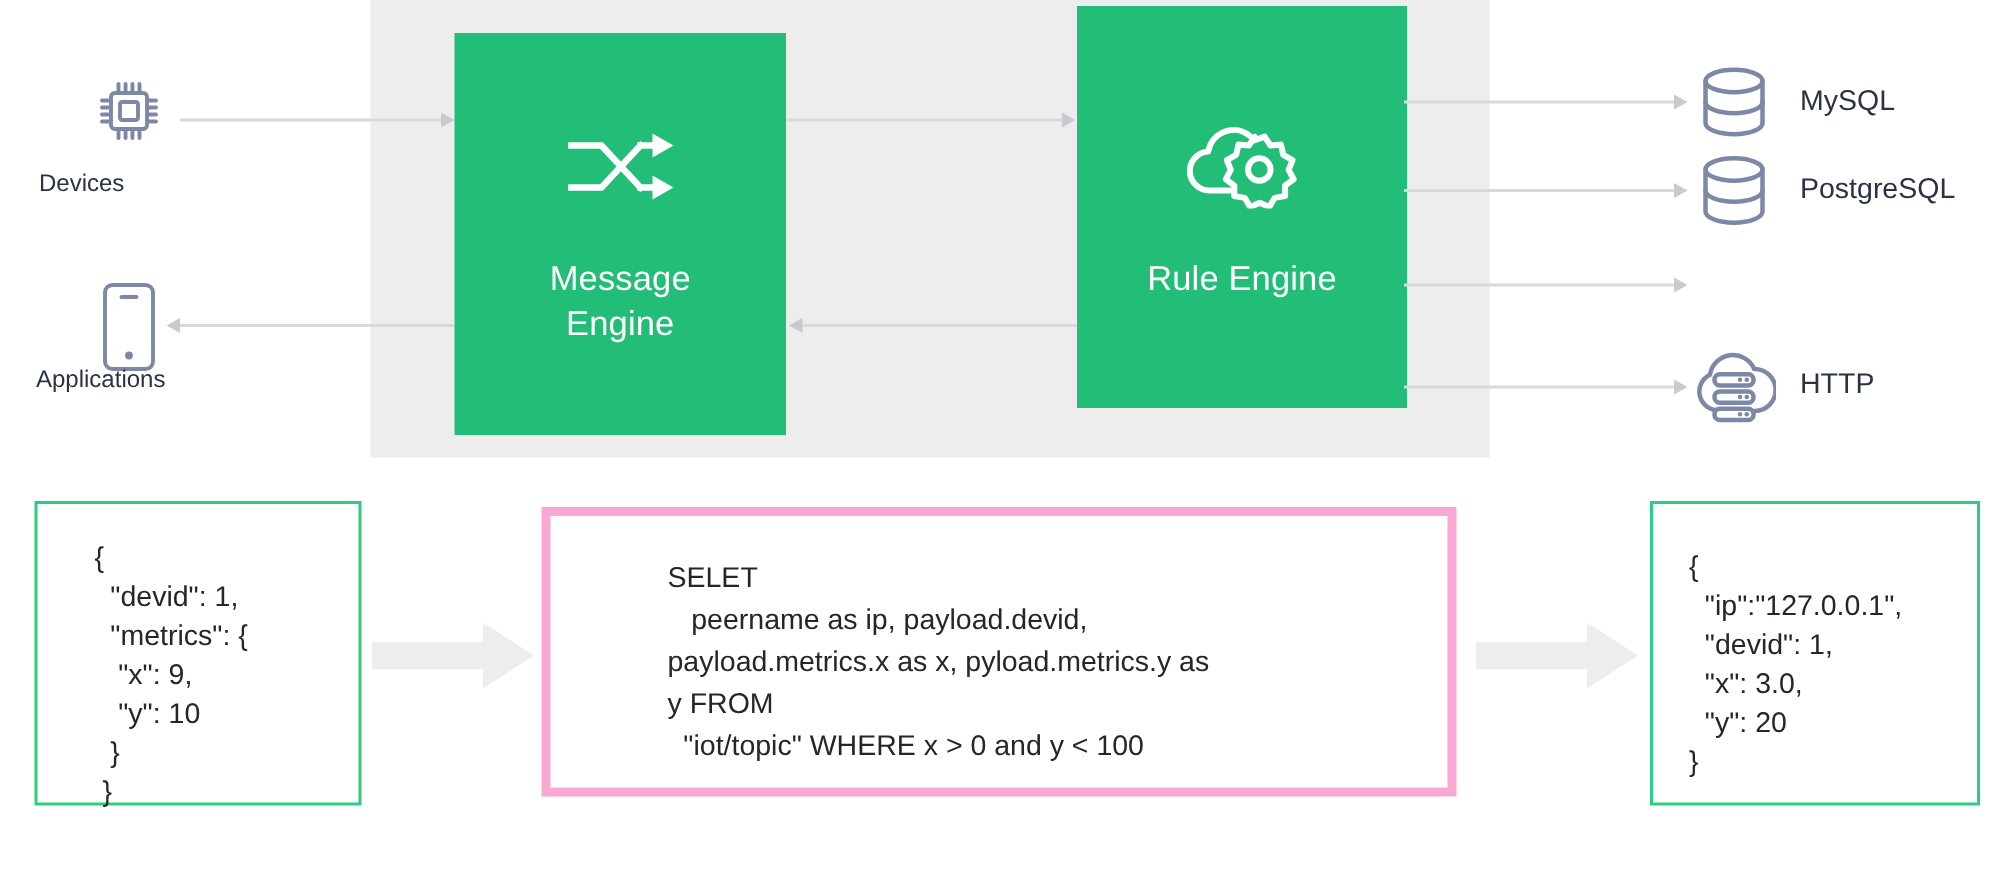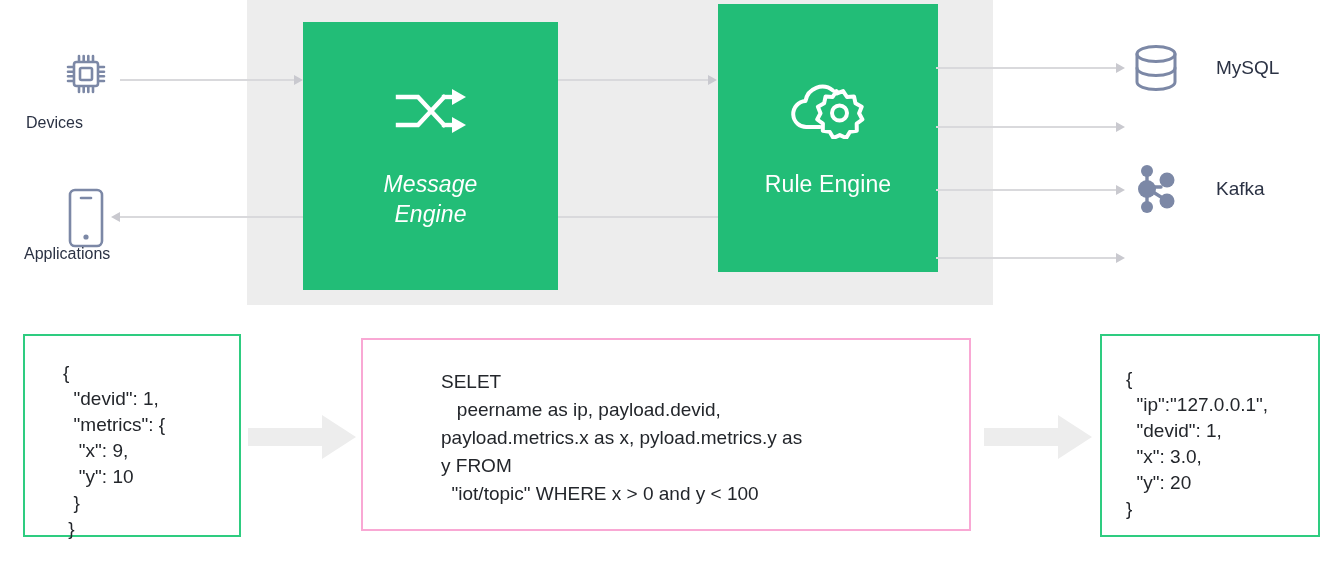--- a/index.html
+++ b/index.html
@@ -20,36 +20,36 @@
   
   .green-box{
     position:absolute;background:#22bd77;
     display:flex;flex-direction:column;align-items:center;justify-content:center;
     color:#ffffff;
   }
   .green-box .gb-label{
     text-align:center;font-size:23px;line-height:30px;color:#ffffff;
     font-weight:400;letter-spacing:.1px;
   }
-  #box-routing{left:303px;top:22px;width:255px;height:268px;font-style:italic;}
+  #box-routing{left:303px;top:22px;width:221px;height:268px;}
   #box-rule{left:718px;top:4px;width:220px;height:268px;}
   .gb-icon{margin-bottom:26px;}
   .src-icon{position:absolute;}
   .src-label{
     position:absolute;font-size:16px;color:#2b3244;white-space:nowrap;
   }
   #src-devices-icon{left:60px;top:48px;}
   #src-devices-label{left:26px;top:114px;}
   #src-apps-icon{left:66px;top:187px;}
   #src-apps-label{left:24px;top:245px;}
 
   
   .dest{position:absolute;display:flex;align-items:center;}
   .dest-icon{width:60px;height:56px;display:flex;align-items:center;justify-content:center;}
-  .dest-label{font-size:19px;color:#2b3244;white-space:nowrap;margin-left:30px;}
+  .dest-label{font-size:19px;color:#2b3244;white-space:nowrap;margin-left:14px;}
   #dest-0{left:1126px;top:40px;}
   #dest-1{left:1126px;top:99px;}
   #dest-2{left:1126px;top:161px;}
   #dest-3{left:1126px;top:229px;}
 
   
   .conn{position:absolute;height:2px;background:#d9d9dc;}
   .arrow-r,.arrow-l{
     position:absolute;width:0;height:0;
     border-top:5px solid transparent;border-bottom:5px solid transparent;
@@ -60,21 +60,21 @@
   
   .code-box{
     position:absolute;background:#ffffff;box-sizing:border-box;
   }
   .code-box pre{
     margin:0;font-family:"Liberation Sans","DejaVu Sans",sans-serif;
     color:#23262b;white-space:pre;
   }
   #json-in{left:23px;top:334px;width:218px;height:203px;border:2px solid #2ecc80;}
   #json-in pre{padding:24px 0 0 38px;font-size:19px;line-height:26px;}
-  #sql-box{left:361px;top:338px;width:610px;height:193px;border:2px solid #f9a8d4;}
+  #sql-box{left:361px;top:338px;width:610px;height:193px;border:6px solid #f9a8d4;}
   #sql-box pre{padding:28px 0 0 78px;font-size:19px;line-height:28px;}
   #json-out{left:1100px;top:334px;width:220px;height:203px;border:2px solid #2ecc80;}
   #json-out pre{padding:30px 0 0 24px;font-size:19px;line-height:26px;}
 
   
   .fat-arrow{position:absolute;}
 </style>
 </head>
 <body>
 
@@ -169,42 +169,57 @@
         <g fill="none" stroke="#7c88a6" stroke-width="3" stroke-linecap="round">
           <ellipse cx="25" cy="12" rx="19" ry="7.5"></ellipse>
           <path d="M6 12v28c0 4.1 8.5 7.5 19 7.5s19-3.4 19-7.5V12"></path>
           <path d="M6 26c0 4.1 8.5 7.5 19 7.5S44 30.1 44 26"></path>
         </g>
       </svg>
     </div>
     <div class="dest-label">MySQL</div>
   </div>
 
-
-  <div class="dest" id="dest-2">
+  <div class="dest" id="dest-1">
     <div class="dest-icon">
-      <svg width="52" height="56" viewBox="0 0 52 56">
-        <g stroke="#7c88a6" stroke-width="3.4" stroke-linecap="round">
-          <path d="M17 15.5v8"></path>
-          <path d="M17 33v8"></path>
-          <path d="M23 26h8"></path>
-          <path d="M23 31l8 5"></path>
+      <svg width="50" height="52" viewBox="0 0 50 52">
+        <g fill="none" stroke="#7c88a6" stroke-width="3" stroke-linecap="round">
+          <ellipse cx="25" cy="12" rx="19" ry="7.5"></ellipse>
+          <path d="M6 12v28c0 4.1 8.5 7.5 19 7.5s19-3.4 19-7.5V12"></path>
+          <path d="M6 26c0 4.1 8.5 7.5 19 7.5S44 30.1 44 26"></path>
+        </g>
+      </svg>
+    </div>
+    <div class="dest-label">PostgreSQL</div>
+  </div>
+
+
+  <div class="dest" id="dest-3">
+    <div class="dest-icon">
+      <svg width="56" height="52" viewBox="0 0 56 52">
+        <g fill="none" stroke="#7c88a6" stroke-width="3" stroke-linecap="round" stroke-linejoin="round">
+          <path d="M16 42.5A12.5 12.5 0 0 1 12 18.8 15.5 15.5 0 0 1 41.5 15a10.5 10.5 0 0 1 .5 28"></path>
+        </g>
+        <g fill="none" stroke="#7c88a6" stroke-width="3">
+          <rect x="15" y="18.5" width="26" height="7.5" rx="3.5"></rect>
+          <rect x="15" y="30" width="26" height="7.5" rx="3.5"></rect>
+          <rect x="15" y="41.5" width="26" height="7.5" rx="3.5"></rect>
         </g>
         <g fill="#7c88a6">
-          <circle cx="17" cy="10" r="6"></circle>
-          <circle cx="17" cy="28" r="9"></circle>
-          <circle cx="17" cy="46" r="6"></circle>
-          <circle cx="37" cy="19" r="7.5"></circle>
-          <circle cx="37" cy="40" r="7.5"></circle>
-        </g>
-      </svg>
-    </div>
-    <div class="dest-label">Kafka</div>
-  </div>
-
+          <circle cx="32" cy="22.2" r="1.5"></circle>
+            <circle cx="36.5" cy="22.2" r="1.5"></circle>
+          <circle cx="32" cy="33.7" r="1.5"></circle>
+            <circle cx="36.5" cy="33.7" r="1.5"></circle>
+          <circle cx="32" cy="45.2" r="1.5"></circle>
+            <circle cx="36.5" cy="45.2" r="1.5"></circle>
+        </g>
+      </svg>
+    </div>
+    <div class="dest-label">HTTP</div>
+  </div>
 
   <div class="code-box" id="json-in">
     <pre>{
   "devid": 1,
   "metrics": {
    "x": 9,
    "y": 10
   }
  }</pre>
   </div>

